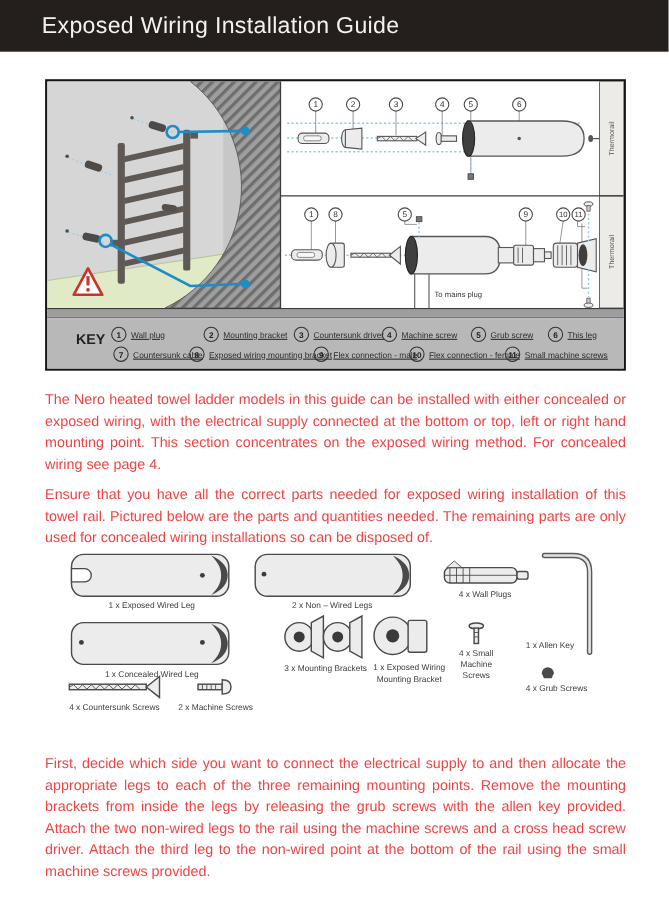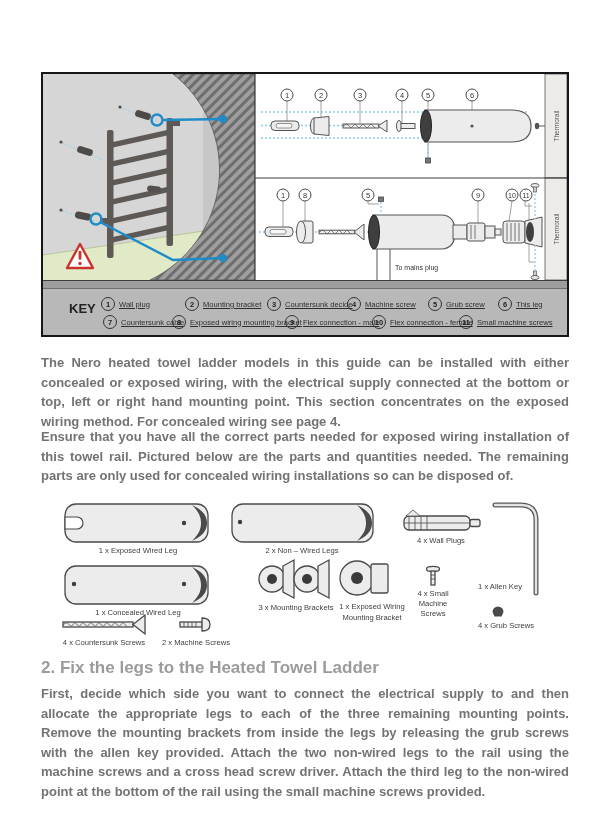--- a/index.html
+++ b/index.html
@@ -13,30 +13,33 @@
   .figure svg{display:block;}
   .gstrip{height:7px;background:#9d9d9d;border-top:1px solid #3c3c3c;}
   .keybar{flex:1;background:#b8b8b8;position:relative;border-top:1px solid #6f6f6f;}
   .keytitle{position:absolute;left:26px;top:12px;font-weight:bold;font-size:13px;color:#222;text-align:right;}
   .kitem{position:absolute;display:flex;align-items:center;gap:4px;}
   .kcirc{width:12px;height:12px;border:1px solid #333;border-radius:50%;display:flex;
          align-items:center;justify-content:center;font-size:7.5px;font-weight:bold;color:#222;
          background:transparent;flex:0 0 auto;}
   .klabel{font-size:7.6px;color:#2e2e2e;white-space:nowrap;text-decoration:underline;}
   .para{position:absolute;left:41px;width:528px;font-size:13px;line-height:19.5px;
-        text-align:justify;color:#737373;font-weight:bold;}
+        text-align:justify;color:#ef4444;}
   .sechead{position:absolute;left:41px;font-size:17px;font-weight:bold;color:#9b9b9d;}
   .partsfig{position:absolute;left:41px;top:492px;width:528px;height:160px;}
   text{font-family:"Liberation Sans",sans-serif;}
 </style>
 </head>
 <body>
 
 <div class="page">
 
+  <div class="header">
+    <div class="title">Exposed Wiring Installation Guide</div>
+  </div>
 
   <div class="figure">
     <svg width="524" height="206" viewBox="0 0 524 206">
       <defs>
         <pattern id="hatch" width="7" height="7" patternUnits="userSpaceOnUse" patternTransform="rotate(45)">
           <rect width="7" height="7" fill="#9e9e9e"></rect>
           <rect width="3" height="7" fill="#6e6e6e"></rect>
         </pattern>
       </defs>
 
@@ -231,21 +234,21 @@
       <div class="kitem" style="left:58px;top:8px">
           <span class="kcirc">1</span>
           <span class="klabel">Wall plug</span>
         </div>
       <div class="kitem" style="left:142px;top:8px">
           <span class="kcirc">2</span>
           <span class="klabel">Mounting bracket</span>
         </div>
       <div class="kitem" style="left:224px;top:8px">
           <span class="kcirc">3</span>
-          <span class="klabel">Countersunk decide</span>
+          <span class="klabel">Countersunk driver</span>
         </div>
       <div class="kitem" style="left:304px;top:8px">
           <span class="kcirc">4</span>
           <span class="klabel">Machine screw</span>
         </div>
       <div class="kitem" style="left:385px;top:8px">
           <span class="kcirc">5</span>
           <span class="klabel">Grub screw</span>
         </div>
       <div class="kitem" style="left:455px;top:8px">
@@ -270,21 +273,21 @@
         </div>
       <div class="kitem" style="left:416px;top:26px">
           <span class="kcirc">11</span>
           <span class="klabel">Small machine screws</span>
         </div>
     </div>
   </div>
 
   <div class="para" style="top:353px">The Nero heated towel ladder models in this guide can be installed with either concealed or exposed wiring, with the electrical supply connected at the bottom or top, left or right hand mounting point. This section concentrates on the exposed wiring method. For concealed wiring see page 4.</div>
 
-  <div class="para" style="top:427px">Ensure that you have all the correct parts needed for exposed wiring installation of this towel rail. Pictured below are the parts and quantities needed. The remaining parts are only used for concealed wiring installations so can be disposed of.</div>
+  <div class="para" style="top:440px">Ensure that you have all the correct parts needed for exposed wiring installation of this towel rail. Pictured below are the parts and quantities needed. The remaining parts are only used for concealed wiring installations so can be disposed of.</div>
 
   <div class="partsfig">
     <svg width="528" height="160" viewBox="0 0 528 160">
       <g fill="#ececec" stroke="#4a4a4a" stroke-width="1.3">
 
         <rect x="24" y="12" width="143" height="38" rx="11"></rect>
 
         <rect x="191" y="12" width="141" height="38" rx="11"></rect>
 
         <rect x="24" y="74" width="143" height="38" rx="11"></rect>
@@ -354,16 +357,15 @@
         <text x="331" y="128">Mounting Bracket</text>
         <text x="392" y="104">4 x Small</text>
         <text x="392" y="114">Machine</text>
         <text x="392" y="124">Screws</text>
         <text x="459" y="97">1 x Allen Key</text>
         <text x="465" y="136">4 x Grub Screws</text>
       </g>
     </svg>
   </div>
 
-  <div class="sechead" style="top:658px">2. Fix the legs to the Heated Towel Ladder</div>
   <div class="para" style="top:684px">First, decide which side you want to connect the electrical supply to and then allocate the appropriate legs to each of the three remaining mounting points.  Remove the mounting brackets from inside the legs by releasing the grub screws with the allen key provided. Attach the two non-wired legs to the rail using the machine screws and a cross head screw driver. Attach the third leg to the non-wired point at the bottom of the rail using the small machine screws provided.</div>
 
 </div>
 
 </body></html>

